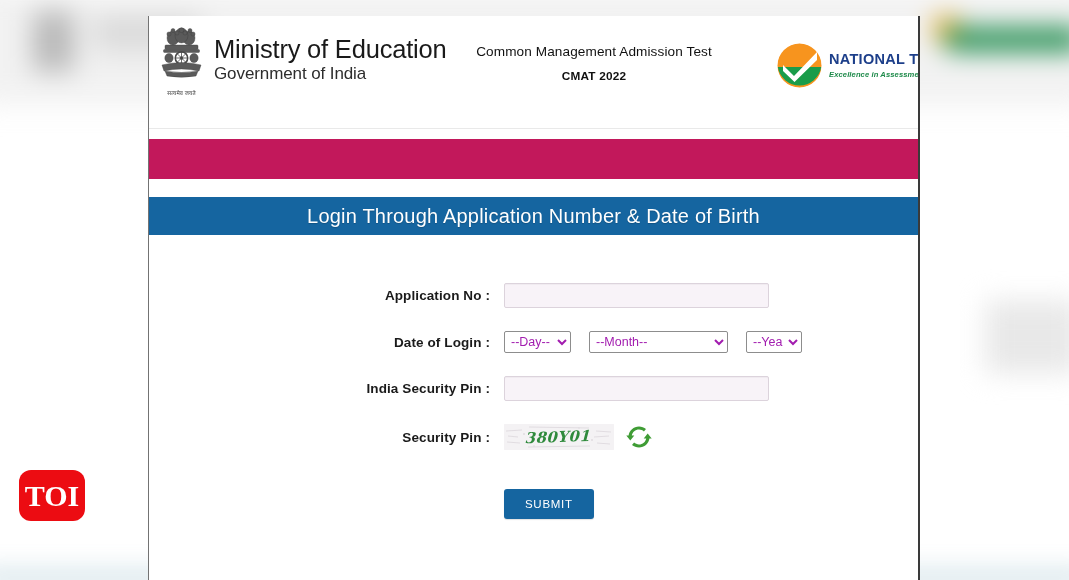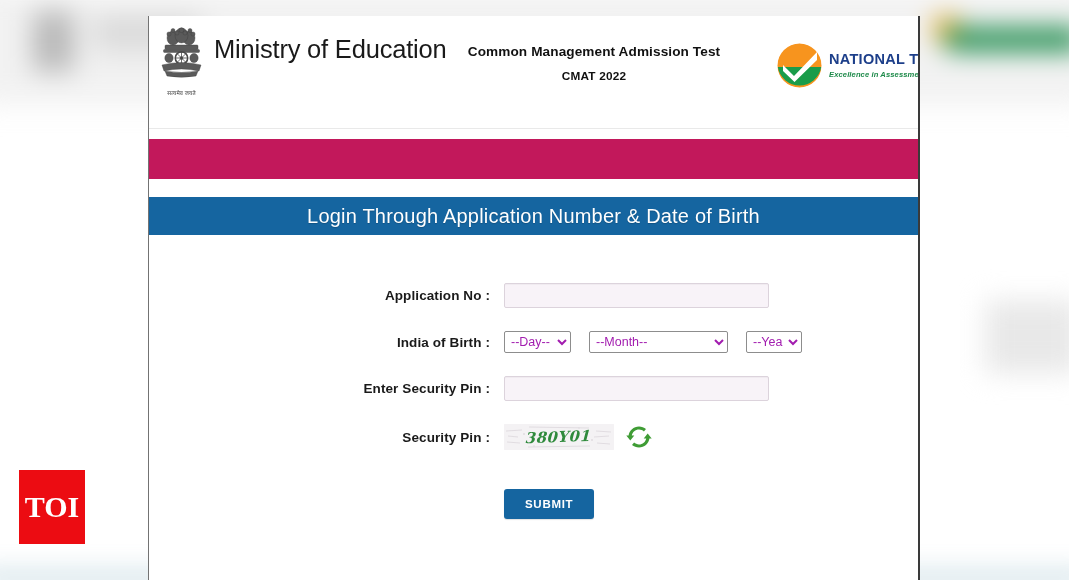--- a/index.html
+++ b/index.html
@@ -40,23 +40,23 @@
   }
   .bd-yellowdot{
     position:absolute;left:918px;top:26px;width:26px;height:26px;background:#f0a818;border-radius:50%;
   }
   .bd-toibox{
     position:absolute;left:968px;top:300px;width:90px;height:70px;background:#e8e8e8;
   }
 
   
   .toi-logo{
-    position:absolute; left:19px; top:470px; width:66px; height:74px;
+    position:absolute; left:19px; top:470px; width:66px; height:51px;
     background:#ec0c12; z-index:6;
-    display:flex; align-items:center; justify-content:center;
+    display:flex; align-items:center; justify-content:center;border-radius:12px;
   }
   .toi-logo span{
     font-family:"Liberation Serif", serif;
     color:#ffffff; font-weight:700; font-size:30px; letter-spacing:0px;
     line-height:1;
   }
 
   
   .page{
     position:absolute; left:148px; top:16px; width:772px; height:580px;
@@ -90,21 +90,21 @@
     white-space:nowrap;
   }
   .moe-line2{
     font-size:17px; color:#2d2d2d; line-height:1.25; letter-spacing:-0.1px;
     white-space:nowrap;
   }
   .exam-title{
     position:absolute; left:300px; top:28px; width:290px; text-align:center;
   }
   .exam-line1{
-    font-size:13.6px; font-weight:700; color:#111; letter-spacing:.1px; white-space:nowrap;
+    font-size:13.6px; font-weight:400; color:#111; letter-spacing:.1px; white-space:nowrap;
   }
   .exam-line2{
     font-size:11.8px; font-weight:700; color:#111; margin-top:10px; letter-spacing:.2px;
   }
   .nta-logo{
     position:absolute; left:628px; top:27px; display:flex; align-items:center;
   }
   .nta-mark{
     width:45px;height:45px;border-radius:50%;overflow:hidden;position:relative;
     flex:0 0 auto;
@@ -193,21 +193,21 @@
   
   .submit-row{
     display:flex; margin-top:39px;
   }
   .submit-spacer{width:355px;}
   .btn-submit{
     background:#1565a0;
     color:#ffffff;
     border:none;border-radius:3px;
     font-family:"Liberation Sans", sans-serif;
-    font-size:11.5px;font-weight:700;letter-spacing:.7px;
+    font-size:11.5px;font-weight:400;letter-spacing:.7px;
     padding:9px 21px;
     cursor:pointer;
     box-shadow:0 1px 1px rgba(0,0,0,.12);
   }
 
   .bottom-line{
     position:absolute;left:0;bottom:12px;width:100%;height:2px;background:#4a8ca4;
   }
   .bottom-line2{
     position:absolute;left:0;bottom:6px;width:100%;height:1px;background:#cfd9dd;
@@ -273,20 +273,21 @@
             <ellipse cx="36" cy="32" rx="4.2" ry="4.6"></ellipse>
 
             <path d="M4 39 Q23.5 34 43 39 L41 45 Q23.5 41 6 45 Z"></path>
             <path d="M7 45 Q23.5 48 40 45 L38 50 Q23.5 52.5 9 50 Z"></path>
           </g>
         </svg>
         <div class="satyamev">सत्यमेव जयते</div>
       </div>
       <div class="moe-text">
         <div class="moe-line1">Ministry of Education</div>
+        <div class="moe-line2">Government of India</div>
       </div>
     </div>
 
     <div class="exam-title">
       <div class="exam-line1">Common Management Admission Test</div>
       <div class="exam-line2">CMAT 2022</div>
     </div>
 
     <div class="nta-logo">
       <div class="nta-mark">
@@ -313,34 +314,34 @@
   <div class="form-area">
 
     <div class="f-row">
       <div class="f-label">Application No :</div>
       <div class="f-ctrl">
         <input class="txt-input" type="text" placeholder="" style="">
       </div>
     </div>
 
     <div class="f-row">
-      <div class="f-label">India of Birth :</div>
+      <div class="f-label">Date of Login :</div>
       <div class="f-ctrl">
         <select class="sel-day">
           <option>--Day--</option>
         </select><select class="sel-month">
           <option>--Month--</option>
         </select><select class="sel-year">
           <option>--Year--</option>
         </select>
       </div>
     </div>
 
     <div class="f-row">
-      <div class="f-label">Enter Security Pin :</div>
+      <div class="f-label">India Security Pin :</div>
       <div class="f-ctrl">
         <input class="txt-input" type="text" placeholder="" style="">
       </div>
     </div>
 
     <div class="f-row">
       <div class="f-label">Security Pin :</div>
       <div class="f-ctrl captcha-wrap">
         <div class="captcha-img">
           <svg class="captcha-noise" width="110" height="26" viewBox="0 0 110 26">

